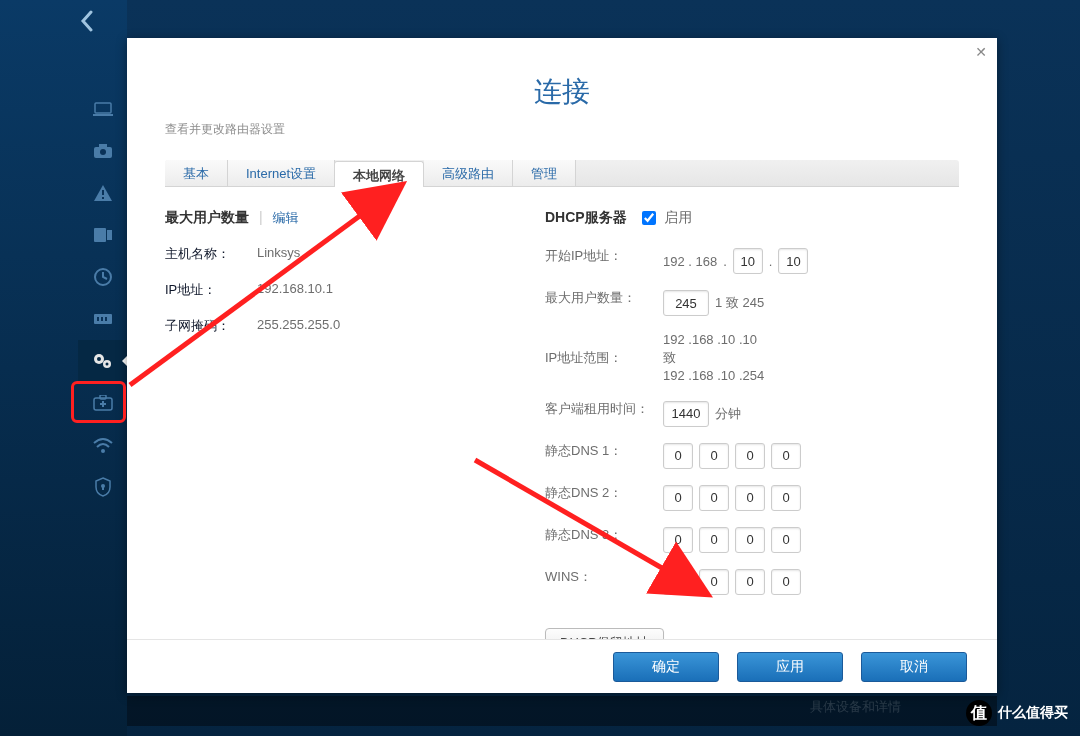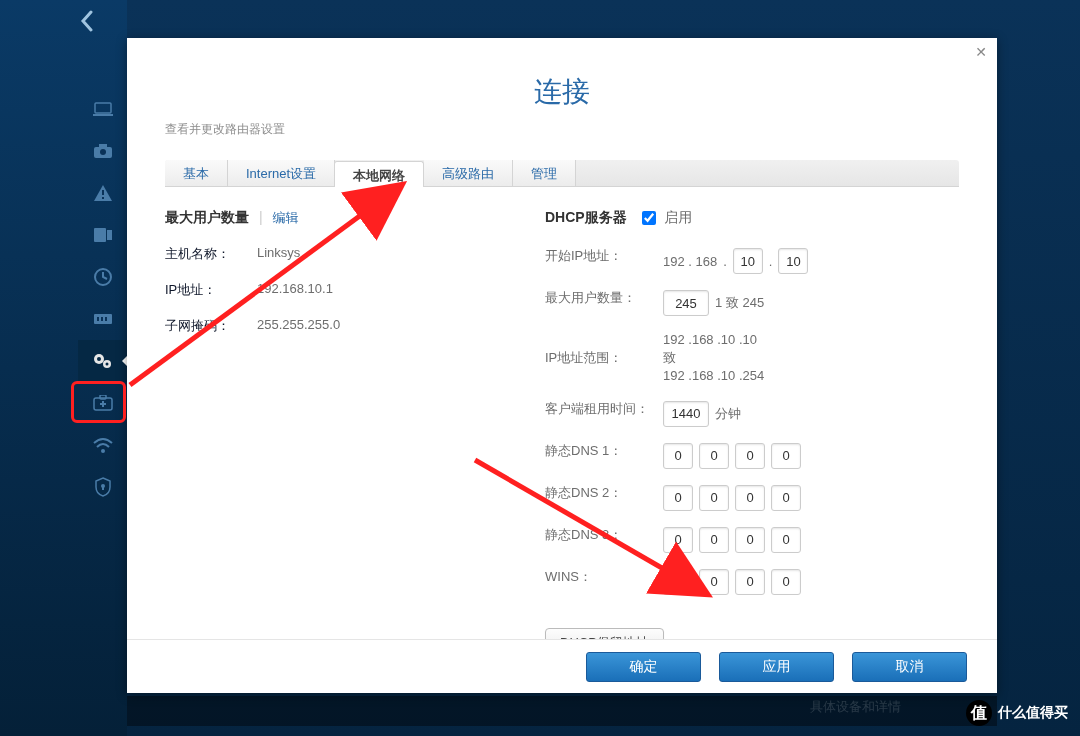--- a/index.html
+++ b/index.html
@@ -46,21 +46,21 @@
     .octet { width: 30px; height: 26px; border: 1px solid #ccc; border-radius: 3px; text-align: center; font-size: 13px; color: #333; box-shadow: inset 0 1px 2px rgba(0,0,0,.1); }
     .octet.wide { width: 46px; }
     .ip-static { font-size: 13px; color: #6d6d6d; }
     .dot { color: #6d6d6d; }
 
     input[type=checkbox] { width: 14px; height: 14px; margin-right: 4px; vertical-align: middle; }
 
     .reserve-btn { margin-top: 18px; height: 30px; padding: 0 14px; background: linear-gradient(#fdfdfd,#e9e9e9); border: 1px solid #bbb; border-radius: 4px; font-size: 13px; color: #444; cursor: pointer; box-shadow: 0 1px 1px rgba(0,0,0,.1); }
 
     .footer { position: absolute; left: 0; bottom: 0; width: 100%; height: 54px; border-top: 1px solid #e5e5e5; display: flex; align-items: center; justify-content: flex-end; padding-right: 30px; gap: 18px; background: #fff; }
-    .fbtn { width: 115px; height: 30px; background: linear-gradient(#3a95d8,#1a6fb8); border: 1px solid #1a5a9a; color: #fff; font-size: 14px; border-radius: 3px; cursor: pointer; }
+    .fbtn { width: 106px; height: 30px; background: linear-gradient(#3a95d8,#1a6fb8); border: 1px solid #1a5a9a; color: #fff; font-size: 14px; border-radius: 3px; cursor: pointer; }
 
     
     .overlay { position: absolute; left: 0; top: 0; width: 1080px; height: 736px; pointer-events: none; z-index: 20; }
 
     
     .watermark { position: absolute; right: 12px; bottom: 10px; display: flex; align-items: center; gap: 6px; color: #fff; font-size: 14px; font-weight: bold; z-index: 30; }
     .wm-icon { width: 26px; height: 26px; border-radius: 50%; background: #000; color: #fff; display: flex; align-items: center; justify-content: center; font-size: 16px; font-weight: bold; }
     .bottom-shadow { position: absolute; left: 127px; bottom: 10px; width: 870px; height: 30px; background: rgba(0,0,0,.4); z-index: 1; }
     .faint { position: absolute; left: 810px; bottom: 20px; color: rgba(255,255,255,.15); font-size: 13px; z-index: 2;}
   </style>

